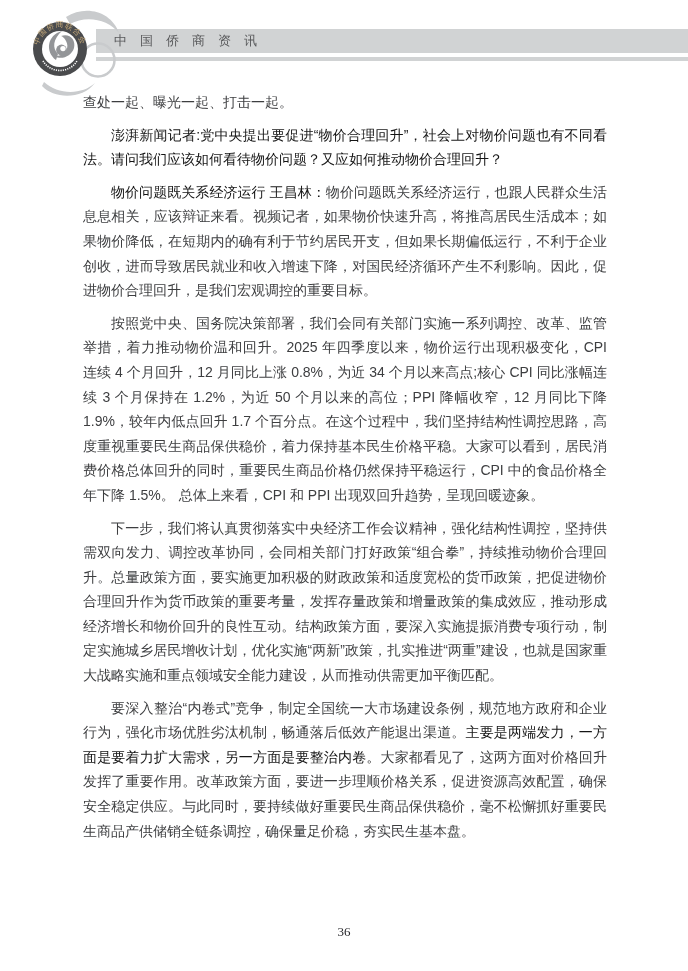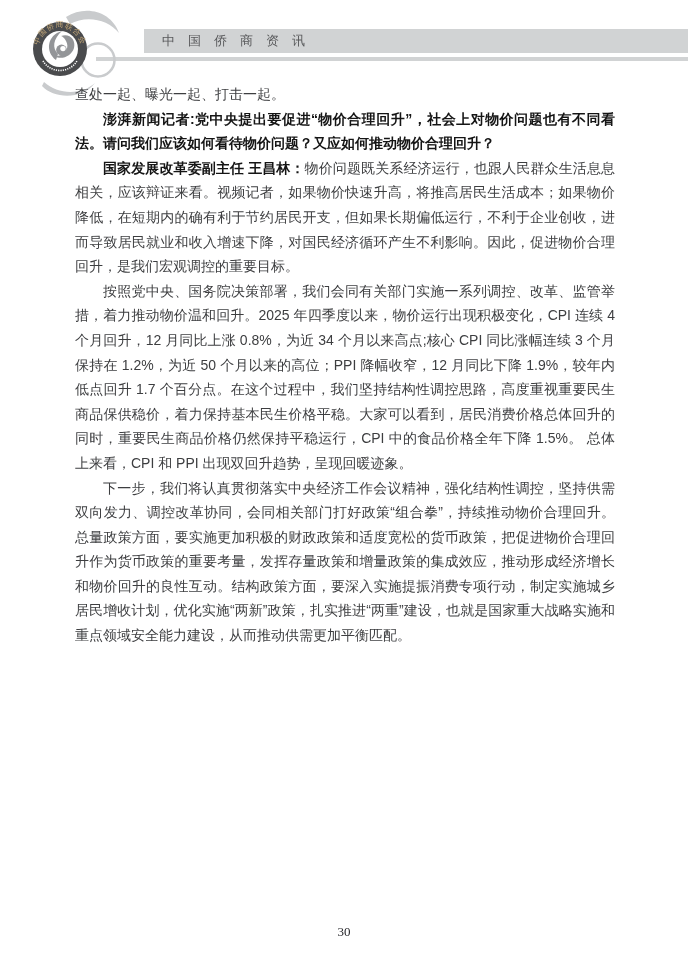--- a/index.html
+++ b/index.html
@@ -4,37 +4,37 @@
 <style>
   html,body{margin:0;padding:0;background:#fff;}
   .page{
     position:relative;width:688px;height:971px;background:#ffffff;
     font-family:"Liberation Sans","DejaVu Sans",sans-serif;overflow:hidden;
   }
   
   .banner-bar{
     position:absolute;left:96px;top:29px;right:0;height:24px;
     background:#d1d3d4;display:flex;align-items:flex-end;
-    padding:0 0 3px 18px;box-sizing:border-box;margin-left:48px;
+    padding:0 0 3px 18px;box-sizing:border-box;
   }
   .banner-text{
     font-size:13px;color:#58595b;letter-spacing:13px;white-space:nowrap;
   }
   .banner-line{
     position:absolute;left:96px;top:57px;right:0;height:4px;background:#d1d3d4;
   }
   .logo{position:absolute;left:16px;top:3px;width:112px;height:96px;}
   
   .content{
     position:absolute;left:75px;top:82px;width:540px;
     font-size:14px;line-height:24.6px;color:#3d3e40;text-align:justify;
   }
-  .para{margin:0;}
+  .para{margin:8px;}
   .para.indent{text-indent:2em;}
-  .bold{font-weight:bold;color:#151515;}
+  .bold{font-weight:normal;color:#151515;}
   
   .footer{
     position:absolute;left:0;right:0;top:924px;text-align:center;
     font-family:"Liberation Serif","DejaVu Serif",serif;
     font-size:13px;color:#26262a;
   }
 </style>
 </head>
 <body>
 
@@ -67,22 +67,23 @@
         <textPath href="#arc-top" startOffset="50%" text-anchor="middle">中国侨商联合会</textPath>
       </text>
 
       <path d="M 27 58 A 20 20 0 0 0 61 58" fill="none" stroke="#ffffff" stroke-width="1.6" stroke-dasharray="1.2 1.1"></path>
     </svg>
   </div>
 
   <div class="content">
       <p class="para"><span>查处一起、曝光一起、打击一起。</span></p>
       <p class="para indent"><span class="bold">澎湃新闻记者:党中央提出要促进“物价合理回升”，社会上对物价问题也有不同看法。请问我们应该如何看待物价问题？又应如何推动物价合理回升？</span></p>
-      <p class="para indent"><span class="bold">国家发展改革委副主任 王昌林：</span><span>物价问题既关系经济运行，也跟人民群众生活息息相关，应该辩证来看。视频记者，如果物价快速升高，将推高居民生活成本；如果物价降低，在短期内的确有利于节约居民开支，但如果长期偏低运行，不利于企业创收，进而导致居民就业和收入增速下降，对国民经济循环产生不利影响。因此，促进物价合理回升，是我们宏观调控的重要目标。</span></p>
+      <p class="para indent"><span class="bold">物价问题既关系经济运行 王昌林：</span><span>物价问题既关系经济运行，也跟人民群众生活息息相关，应该辩证来看。视频记者，如果物价快速升高，将推高居民生活成本；如果物价降低，在短期内的确有利于节约居民开支，但如果长期偏低运行，不利于企业创收，进而导致居民就业和收入增速下降，对国民经济循环产生不利影响。因此，促进物价合理回升，是我们宏观调控的重要目标。</span></p>
       <p class="para indent"><span>按照党中央、国务院决策部署，我们会同有关部门实施一系列调控、改革、监管举措，着力推动物价温和回升。2025 年四季度以来，物价运行出现积极变化，CPI 连续 4 个月回升，12 月同比上涨 0.8%，为近 34 个月以来高点;核心 CPI 同比涨幅连续 3 个月保持在 1.2%，为近 50 个月以来的高位；PPI 降幅收窄，12 月同比下降 1.9%，较年内低点回升 1.7 个百分点。在这个过程中，我们坚持结构性调控思路，高度重视重要民生商品保供稳价，着力保持基本民生价格平稳。大家可以看到，居民消费价格总体回升的同时，重要民生商品价格仍然保持平稳运行，CPI 中的食品价格全年下降 1.5%。 总体上来看，CPI 和 PPI 出现双回升趋势，呈现回暖迹象。</span></p>
       <p class="para indent"><span>下一步，我们将认真贯彻落实中央经济工作会议精神，强化结构性调控，坚持供需双向发力、调控改革协同，会同相关部门打好政策“组合拳”，持续推动物价合理回升。总量政策方面，要实施更加积极的财政政策和适度宽松的货币政策，把促进物价合理回升作为货币政策的重要考量，发挥存量政策和增量政策的集成效应，推动形成经济增长和物价回升的良性互动。结构政策方面，要深入实施提振消费专项行动，制定实施城乡居民增收计划，优化实施“两新”政策，扎实推进“两重”建设，也就是国家重大战略实施和重点领域安全能力建设，从而推动供需更加平衡匹配。</span></p>
+      <p class="para indent"><span>要深入整治“内卷式”竞争，制定全国统一大市场建设条例，规范地方政府和企业行为，强化市场优胜劣汰机制，畅通落后低效产能退出渠道。</span><span class="bold">主要是两端发力，一方面是要着力扩大需求，另一方面是要整治内卷。</span><span>大家都看见了，这两方面对价格回升发挥了重要作用。改革政策方面，要进一步理顺价格关系，促进资源高效配置，确保安全稳定供应。与此同时，要持续做好重要民生商品保供稳价，毫不松懈抓好重要民生商品产供储销全链条调控，确保量足价稳，夯实民生基本盘。</span></p>
     </div>
 
   <div class="footer">
-    <span>30</span>
+    <span>36</span>
   </div>
 
 </div>
 
 </body></html>

